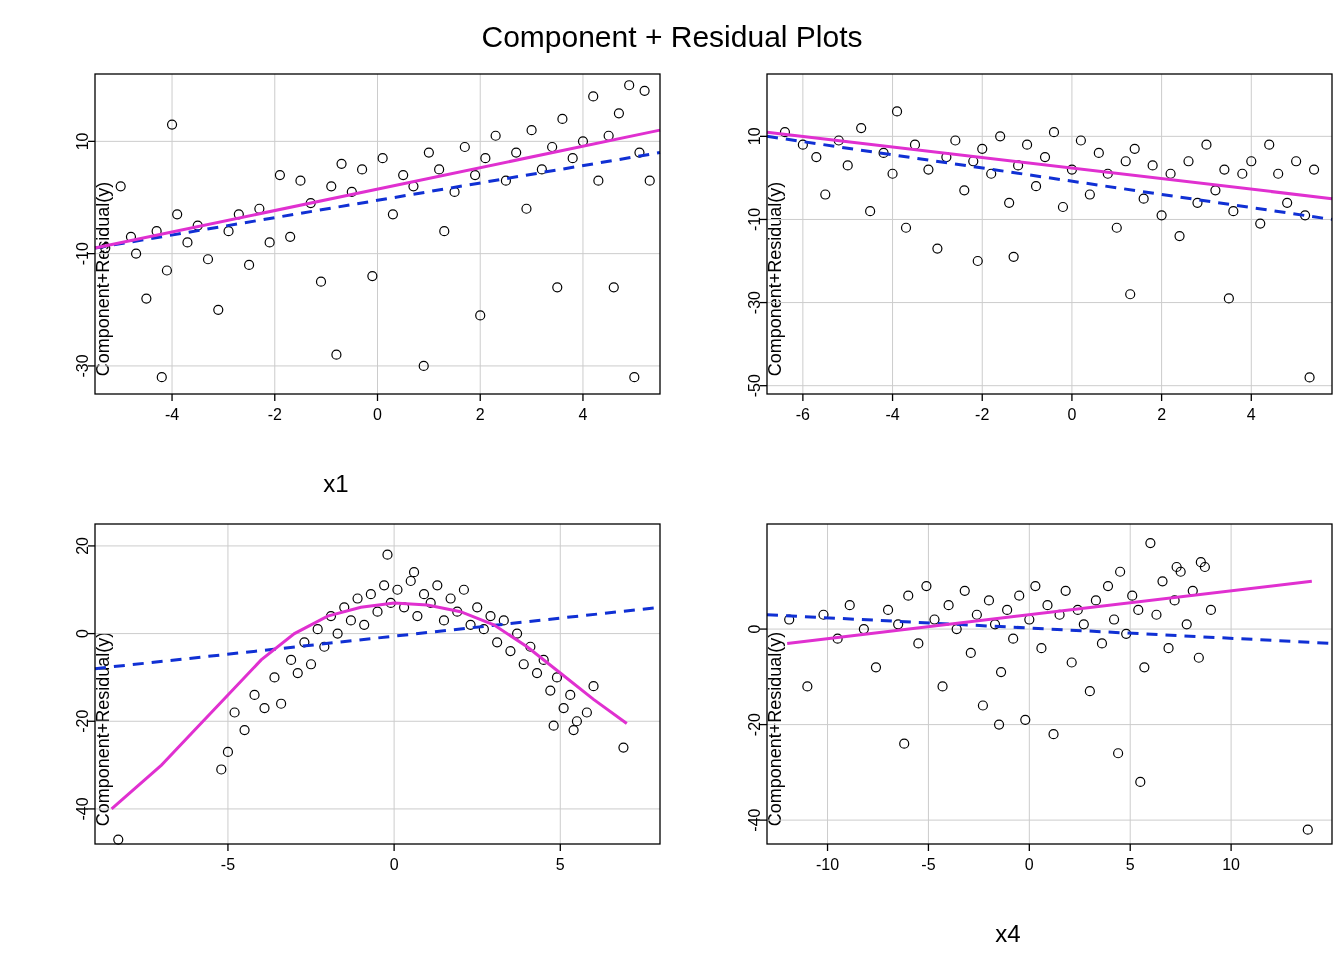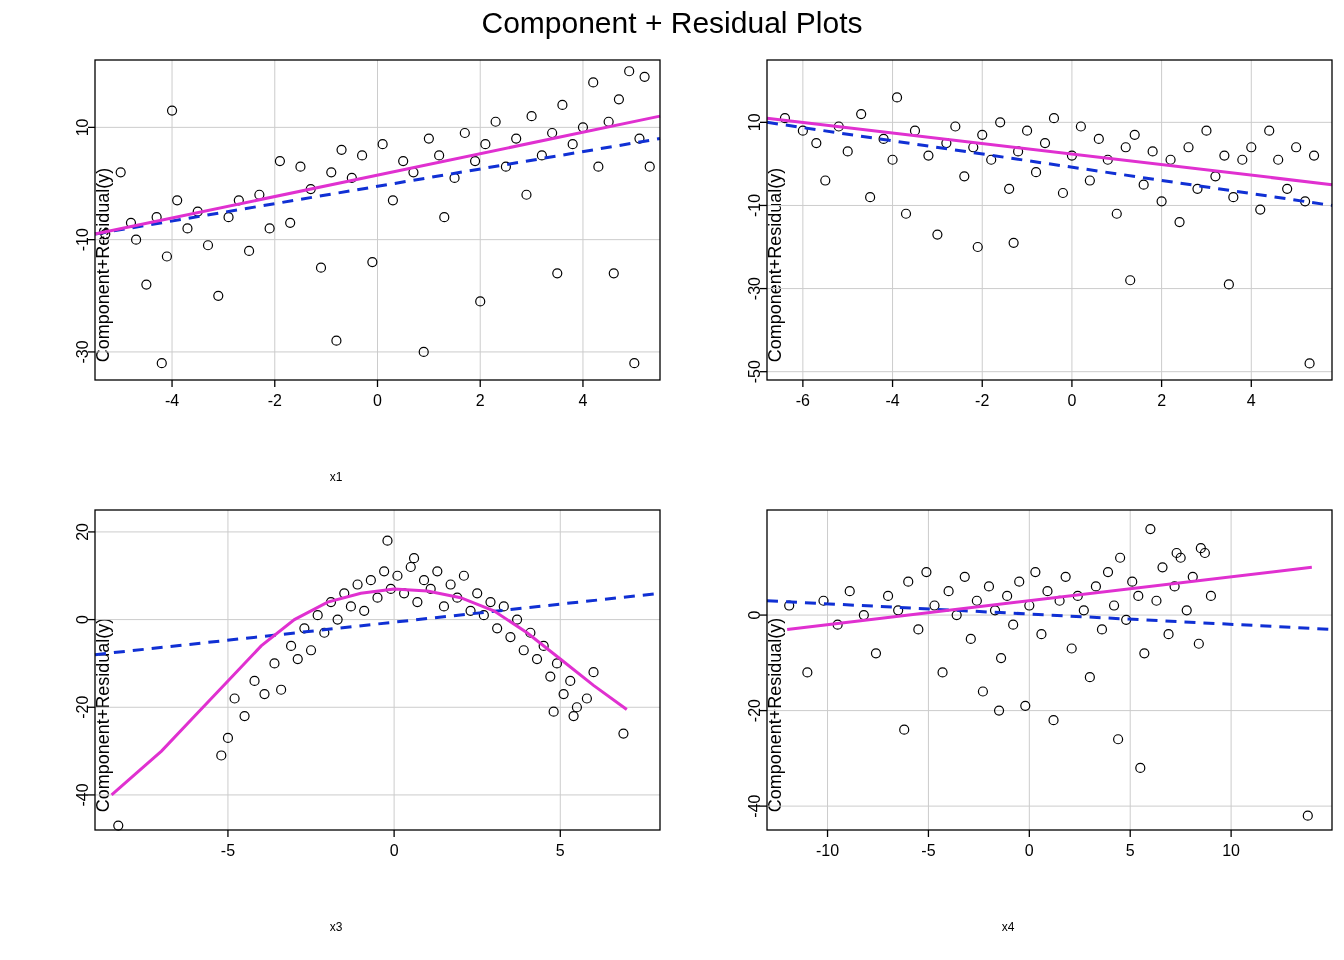--- a/index.html
+++ b/index.html
@@ -1,24 +1,24 @@
 <!DOCTYPE html>
 <html><head>
 <meta charset="utf-8">
 <style>
   body { margin:0; padding:0; background:#fff; font-family:Arial, Helvetica, sans-serif; }
   .canvas { width:1344px; height:960px; position:relative; }
-  .main-title { text-align:center; font-size:30px; padding-top:6px; }
+  .main-title { text-align:center; font-size:30px; padding-top:20px; }
   .grid2x2 { display:grid; grid-template-columns:1fr 1fr; grid-template-rows:1fr 1fr;
              width:1344px; height:900px; }
   .panel { position:relative; }
   .panel svg { position:absolute; left:0; top:0; }
   .ylab { position:absolute; left:6px; top:50%; transform:translateY(-50%) rotate(-90deg);
           transform-origin:center; font-size:18px; white-space:nowrap; }
-  .xlab { position:absolute; bottom:6px; left:0; right:0; text-align:center; font-size:12px;margin-top:26px; }
+  .xlab { position:absolute; bottom:6px; left:0; right:0; text-align:center; font-size:24px;margin-top:26px; }
   .tick-label { font-size:16px; fill:#000; }
   .gridline { stroke:#ccc; stroke-width:1; }
   .frame { fill:none; stroke:#000; stroke-width:1.3; }
   .tick { stroke:#000; stroke-width:1.3; }
   .fit-dashed { stroke:#1030d4; stroke-width:3; fill:none; stroke-dasharray:11 8; }
   .fit-solid { stroke:#e030d0; stroke-width:3; fill:none; }
   .pt { fill:none; stroke:#000; stroke-width:1.2; }
 </style>
 </head>
 <body>
@@ -221,21 +221,20 @@
           <circle cx="637.5793650793651" cy="323.37662337662334" r="4.5" class="pt"></circle>
           <circle cx="642.063492063492" cy="115.58441558441558" r="4.5" class="pt"></circle>
           <line x1="95" y1="82.33766233766234" x2="660" y2="165.45454545454544" class="fit-dashed"></line>
           <line x1="95" y1="78.18181818181819" x2="660" y2="144.67532467532467" class="fit-solid"></line>
           <rect x="95" y="20" width="565" height="320" class="frame"></rect>
         </svg>
       </div>
 
     <div class="panel" id="panel-2">
       <div class="ylab">Component+Residual(y)</div>
-      <div class="xlab">x3</div>
     <svg width="672" height="450">
           <line x1="227.94117647058823" y1="20" x2="227.94117647058823" y2="340" class="gridline"></line>
           <line x1="227.94117647058823" y1="340" x2="227.94117647058823" y2="347" class="tick"></line>
           <text x="227.94117647058823" y="366" text-anchor="middle" class="tick-label">-5</text>
           <line x1="394.11764705882354" y1="20" x2="394.11764705882354" y2="340" class="gridline"></line>
           <line x1="394.11764705882354" y1="340" x2="394.11764705882354" y2="347" class="tick"></line>
           <text x="394.11764705882354" y="366" text-anchor="middle" class="tick-label">0</text>
           <line x1="560.2941176470588" y1="20" x2="560.2941176470588" y2="340" class="gridline"></line>
           <line x1="560.2941176470588" y1="340" x2="560.2941176470588" y2="347" class="tick"></line>
           <text x="560.2941176470588" y="366" text-anchor="middle" class="tick-label">5</text>

